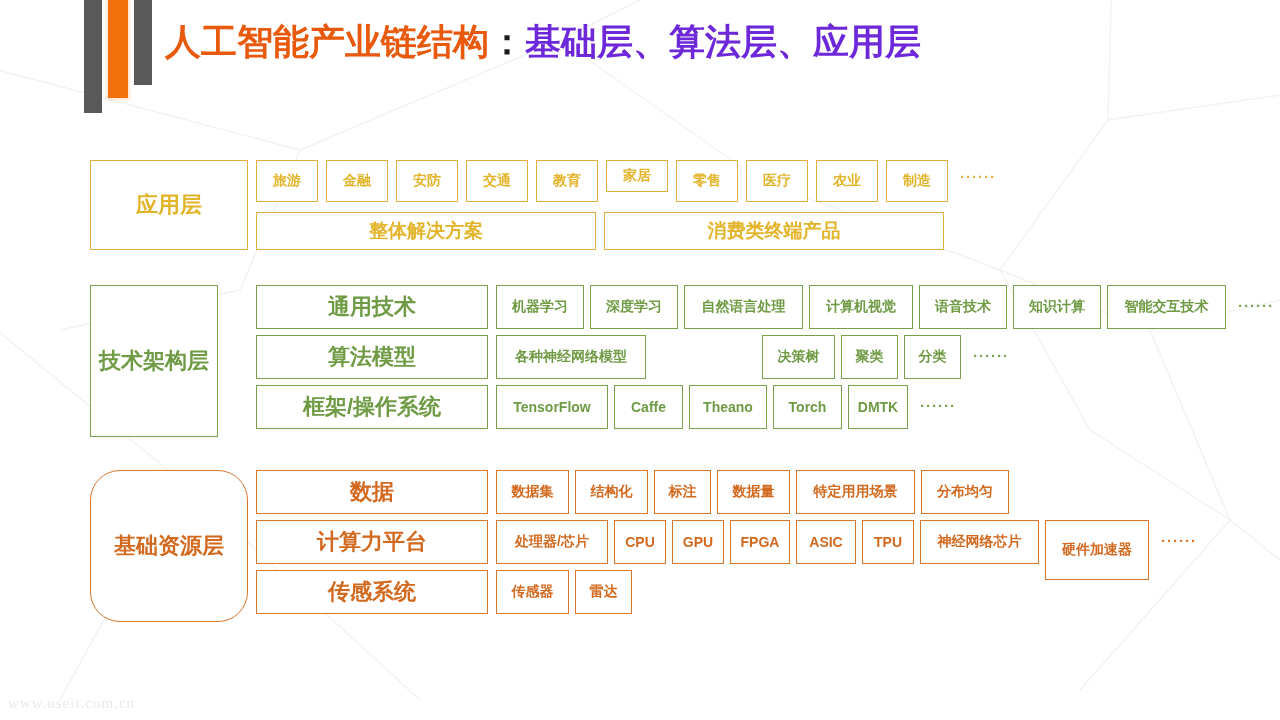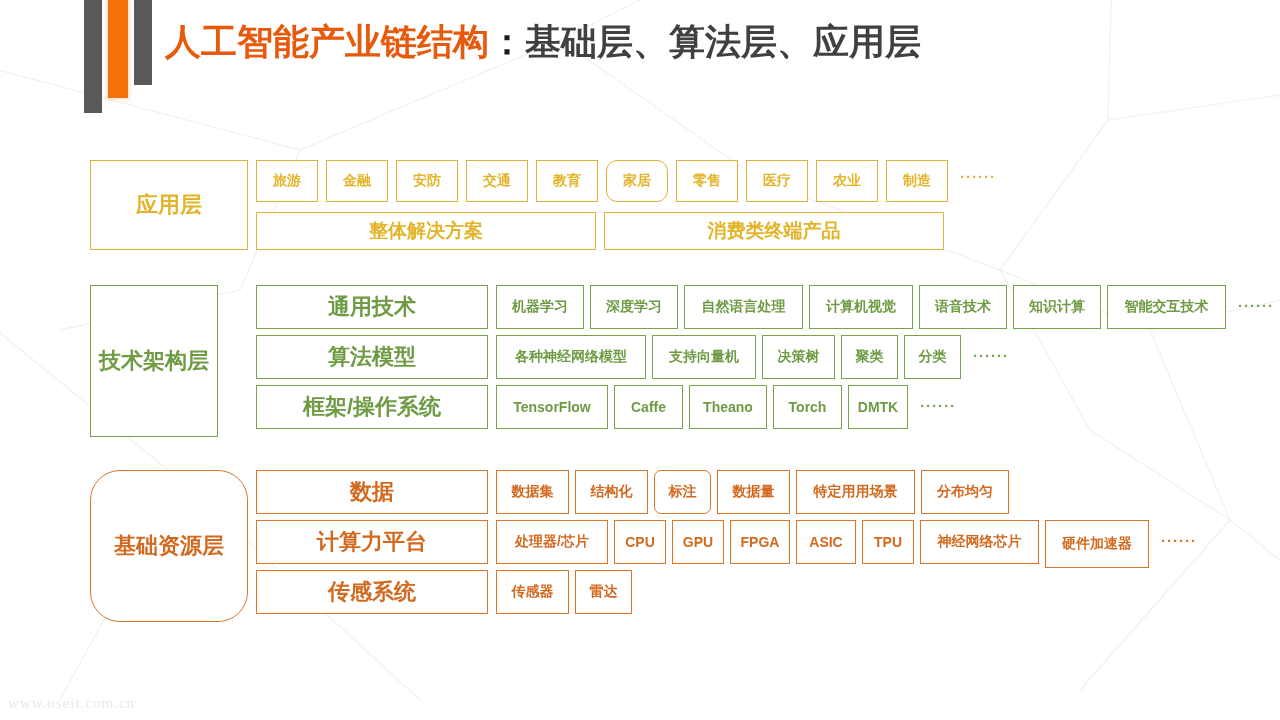--- a/index.html
+++ b/index.html
@@ -142,21 +142,21 @@
     <path d="M 300 150 L 240 290 L 60 330"></path>
     <path d="M 1000 270 L 1090 430 L 1230 520"></path>
   </g>
 </svg>
 
 <div id="title-row">
   <div class="bar bar-gray-1"></div>
   <div class="bar bar-orange"></div>
   <div class="bar bar-gray-2"></div>
   <div id="title-text">
-    <span id="title-main">人工智能产业链结构</span><span id="title-sub">：</span><span id="title-sub-2" class="" style="color:#404040">基础层、算法层、应用层</span>
+    <span id="title-main">人工智能产业链结构</span><span id="title-sub">：</span><span id="title-sub-2" class="" style="color:#6d28d9">基础层、算法层、应用层</span>
   </div>
 </div>
 
 <div class="layer c-gold" id="layer-application" style="left: 0px; top: 0px; width: 1280px; height: 720px;">
     <div class="layer-label" style="left: 90px; top: 160px; width: 158px; height: 90px;">
       <span class="chip-t">应用层</span>
     </div>
     <div class="chip" style="left: 256px; top: 160px; width: 62px; height: 42px;">
       <span class="chip-t">旅游</span>
     </div>
@@ -165,21 +165,21 @@
     </div>
     <div class="chip" style="left: 396px; top: 160px; width: 62px; height: 42px;">
       <span class="chip-t">安防</span>
     </div>
     <div class="chip" style="left: 466px; top: 160px; width: 62px; height: 42px;">
       <span class="chip-t">交通</span>
     </div>
     <div class="chip" style="left: 536px; top: 160px; width: 62px; height: 42px;">
       <span class="chip-t">教育</span>
     </div>
-    <div class="chip" style="left: 606px; top: 160px; width: 62px; height: 42px; border-radius: 11px;">
+    <div class="chip" style="left: 606px; top: 160px; width: 62px; height: 32px;">
       <span class="chip-t">家居</span>
     </div>
     <div class="chip" style="left: 676px; top: 160px; width: 62px; height: 42px;">
       <span class="chip-t">零售</span>
     </div>
     <div class="chip" style="left: 746px; top: 160px; width: 62px; height: 42px;">
       <span class="chip-t">医疗</span>
     </div>
     <div class="chip" style="left: 816px; top: 160px; width: 62px; height: 42px;">
       <span class="chip-t">农业</span>
@@ -224,23 +224,20 @@
     <div class="chip" style="left: 1013px; top: 285px; width: 88px; height: 44px; font-size: 14px;">
       <span class="chip-t">知识计算</span>
     </div>
     <div class="dots" style="left: 1238px; top: 297px;">······</div>
     <div class="big-box" style="left: 256px; top: 335px; width: 232px; height: 44px; font-size: 22px;">
       <span class="chip-t">算法模型</span>
     </div>
     <div class="chip" style="left: 496px; top: 335px; width: 150px; height: 44px; font-size: 14px; align-items: center;">
       <span class="chip-t">各种神经网络模型</span>
     </div>
-    <div class="chip" style="left: 652px; top: 335px; width: 104px; height: 44px; font-size: 14px;">
-      <span class="chip-t">支持向量机</span>
-    </div>
     <div class="chip" style="left: 762px; top: 335px; width: 73px; height: 44px; font-size: 14px;">
       <span class="chip-t">决策树</span>
     </div>
     <div class="chip" style="left: 841px; top: 335px; width: 57px; height: 44px; font-size: 14px;">
       <span class="chip-t">聚类</span>
     </div>
     <div class="chip" style="left: 904px; top: 335px; width: 57px; height: 44px; font-size: 14px;">
       <span class="chip-t">分类</span>
     </div>
     <div class="dots" style="left: 973px; top: 347px;">······</div>
@@ -271,21 +268,21 @@
     </div>
     <div class="big-box" style="left: 256px; top: 470px; width: 232px; height: 44px; font-size: 22px;">
       <span class="chip-t">数据</span>
     </div>
     <div class="chip" style="left: 496px; top: 470px; width: 73px; height: 44px;">
       <span class="chip-t">数据集</span>
     </div>
     <div class="chip" style="left: 575px; top: 470px; width: 73px; height: 44px;">
       <span class="chip-t">结构化</span>
     </div>
-    <div class="chip" style="left: 654px; top: 470px; width: 57px; height: 44px; border-radius: 7px;">
+    <div class="chip" style="left: 654px; top: 470px; width: 57px; height: 44px;">
       <span class="chip-t">标注</span>
     </div>
     <div class="chip" style="left: 717px; top: 470px; width: 73px; height: 44px;">
       <span class="chip-t">数据量</span>
     </div>
     <div class="chip" style="left: 796px; top: 470px; width: 119px; height: 44px;">
       <span class="chip-t">特定用用场景</span>
     </div>
     <div class="chip" style="left: 921px; top: 470px; width: 88px; height: 44px;">
       <span class="chip-t">分布均匀</span>
@@ -307,21 +304,21 @@
     </div>
     <div class="chip latin" style="left: 796px; top: 520px; width: 60px; height: 44px;">
       <span class="chip-t">ASIC</span>
     </div>
     <div class="chip latin" style="left: 862px; top: 520px; width: 52px; height: 44px;">
       <span class="chip-t">TPU</span>
     </div>
     <div class="chip" style="left: 920px; top: 520px; width: 119px; height: 44px;">
       <span class="chip-t">神经网络芯片</span>
     </div>
-    <div class="chip" style="left: 1045px; top: 520px; width: 104px; height: 48px;">
+    <div class="chip" style="left: 1045px; top: 520px; width: 104px; height: 60px;">
       <span class="chip-t">硬件加速器</span>
     </div>
     <div class="dots" style="left: 1161px; top: 532px;">······</div>
     <div class="big-box" style="left: 256px; top: 570px; width: 232px; height: 44px; font-size: 22px;">
       <span class="chip-t">传感系统</span>
     </div>
     <div class="chip" style="left: 496px; top: 570px; width: 73px; height: 44px;">
       <span class="chip-t">传感器</span>
     </div>
     <div class="chip" style="left: 575px; top: 570px; width: 57px; height: 44px;">

